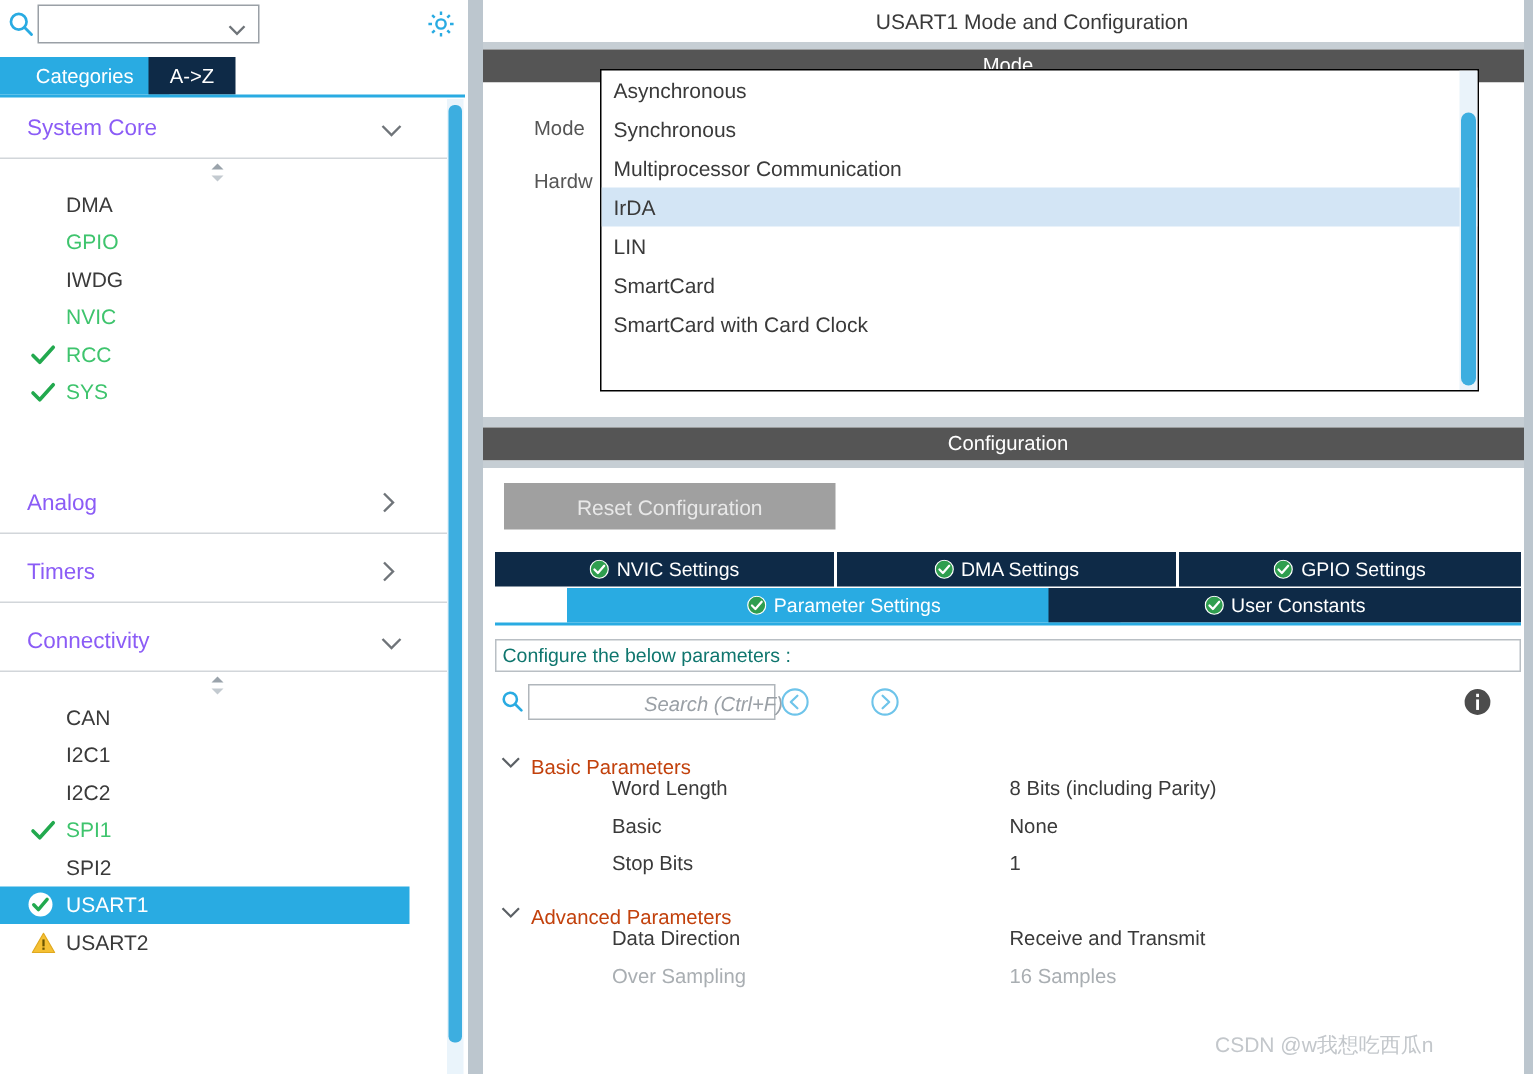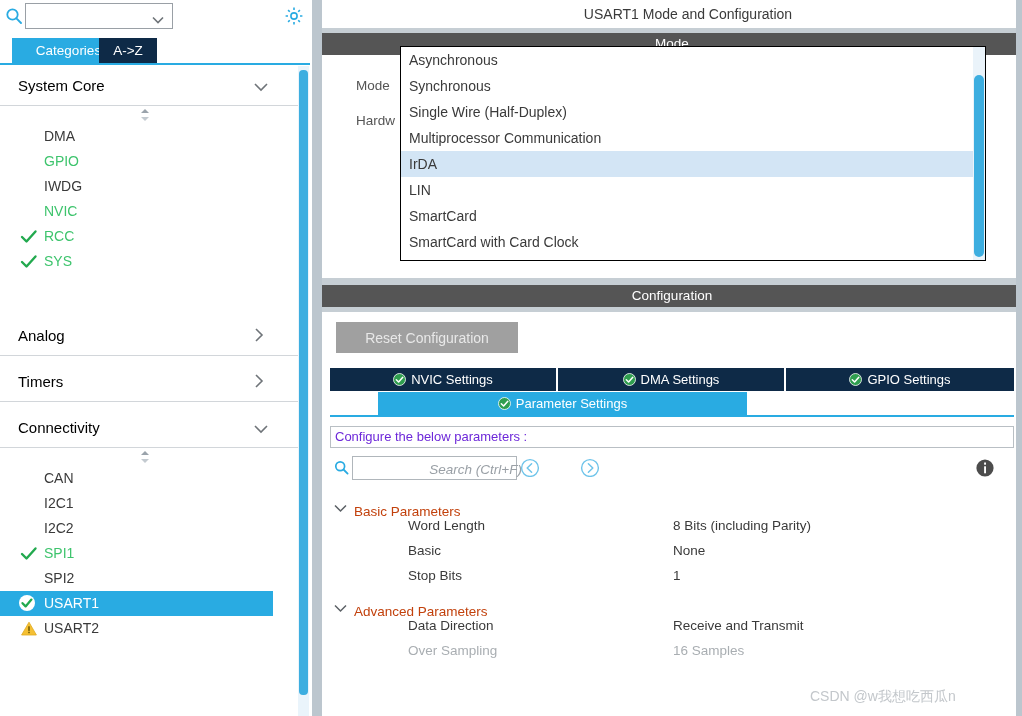--- a/index.html
+++ b/index.html
@@ -83,21 +83,21 @@
     top: 0; height: 25px;
     line-height: 25px;
     text-align: center;
     font-size: 13.5px;
     color: #ffffff;
     cursor: pointer;
     box-sizing: border-box;
   }
   .cat-tab.active { background: #29abe2; }
   .cat-tab.inactive { background: #0e2a47; }
-  #tab-categories { left: 12px; width: 113px; }
+  #tab-categories { left: 0; width: 113px; }
   #tab-az { left: 99px; width: 58px; }
   .cat-underline {
     position: absolute;
     left: 0; top: 63px;
     width: 310px; height: 2px;
     background: #29abe2;
   }
 
   
   .tree-area {
@@ -111,21 +111,21 @@
     position: relative;
     height: 40px;
     border-bottom: 1px solid #d2d6da;
     box-sizing: border-box;
     cursor: pointer;
   }
   .group-header .gname {
     position: absolute;
     left: 18px; top: 11px;
     font-size: 15px;
-    color: #000000;
+    color: #8b5cf6;
     font-family: "Liberation Sans", sans-serif;
   }
   .group-header .gchev {
     position: absolute;
     right: 30px; top: 14px;
     width: 14px; height: 10px;
   }
   .spinner-handle {
     position: relative;
     height: 18px;
@@ -288,21 +288,21 @@
     right: 1px; top: 28px;
     width: 10px; height: 182px;
     background: #3daee0;
     border-radius: 5px;
   }
 
   
   .reset-btn {
     position: absolute;
     left: 14px; top: 322px;
-    width: 182px; height: 31px;
+    width: 221px; height: 31px;
     background: #a0a0a0;
     color: #e8e8e8;
     font-size: 14px;
     line-height: 31px;
     text-align: center;
     border: none;
     cursor: pointer;
     font-family: "Liberation Sans", sans-serif;
   }
 
@@ -345,21 +345,21 @@
     left: 8px; top: 426px;
     width: 684px; height: 22px;
     border: 1px solid #b9bfc4;
     background: #ffffff;
     box-sizing: border-box;
   }
   .cfg-strip span {
     position: absolute;
     left: 4px; top: 2px;
     font-size: 13px;
-    color: #6d28d9;
+    color: #0f766e;
   }
 
   
   .param-toolbar {
     position: absolute;
     left: 8px; top: 452px;
     width: 684px; height: 34px;
   }
   .ps-glass { position: absolute; left: 4px; top: 8px; width: 15px; height: 15px; }
   .ps-input-wrap {
@@ -615,21 +615,20 @@
       </div>
     </div>
 
     <div class="gap-strip" id="gap-above-config"></div>
     <div class="section-bar" id="config-bar">Configuration</div>
     <div class="gap-strip" id="gap-below-config"></div>
 
     <div class="dropdown-popup">
       <div class="dd-item">Asynchronous</div>
       <div class="dd-item">Synchronous</div>
-      <div class="dd-item">Single Wire (Half-Duplex)</div>
       <div class="dd-item">Multiprocessor Communication</div>
       <div class="dd-item hovered">IrDA</div>
       <div class="dd-item">LIN</div>
       <div class="dd-item">SmartCard</div>
       <div class="dd-item">SmartCard with Card Clock</div>
       <div class="dd-scroll-track"></div>
       <div class="dd-scroll-thumb"></div>
     </div>
 
     <button class="reset-btn">Reset Configuration</button>
@@ -662,20 +661,28 @@
     </div>
 
     <div class="tabs-row" id="tabs-row2">
       <div class="cfg-tab active" style="left:0; width:369px;">
         <span class="tick">
           <svg width="13" height="13" viewBox="0 0 13 13">
             <circle cx="6.5" cy="6.5" r="6" fill="#2f9e4f" stroke="#ffffff" stroke-width="0.8"></circle>
             <polyline points="3.3,6.7 5.6,9 9.8,4.2" fill="none" stroke="#ffffff" stroke-width="1.5" stroke-linecap="round" stroke-linejoin="round"></polyline>
           </svg>
         </span><span>Parameter Settings</span>
+      </div>
+      <div class="cfg-tab" style="left:369px; width:315px;">
+        <span class="tick">
+          <svg width="13" height="13" viewBox="0 0 13 13">
+            <circle cx="6.5" cy="6.5" r="6" fill="#2f9e4f" stroke="#ffffff" stroke-width="0.8"></circle>
+            <polyline points="3.3,6.7 5.6,9 9.8,4.2" fill="none" stroke="#ffffff" stroke-width="1.5" stroke-linecap="round" stroke-linejoin="round"></polyline>
+          </svg>
+        </span><span>User Constants</span>
       </div>
     </div>
     <div class="tabs-underline"></div>
 
     <div class="cfg-strip">
       <span>Configure the below parameters :</span>
     </div>
 
     <div class="param-toolbar">
       <span class="ps-glass">

